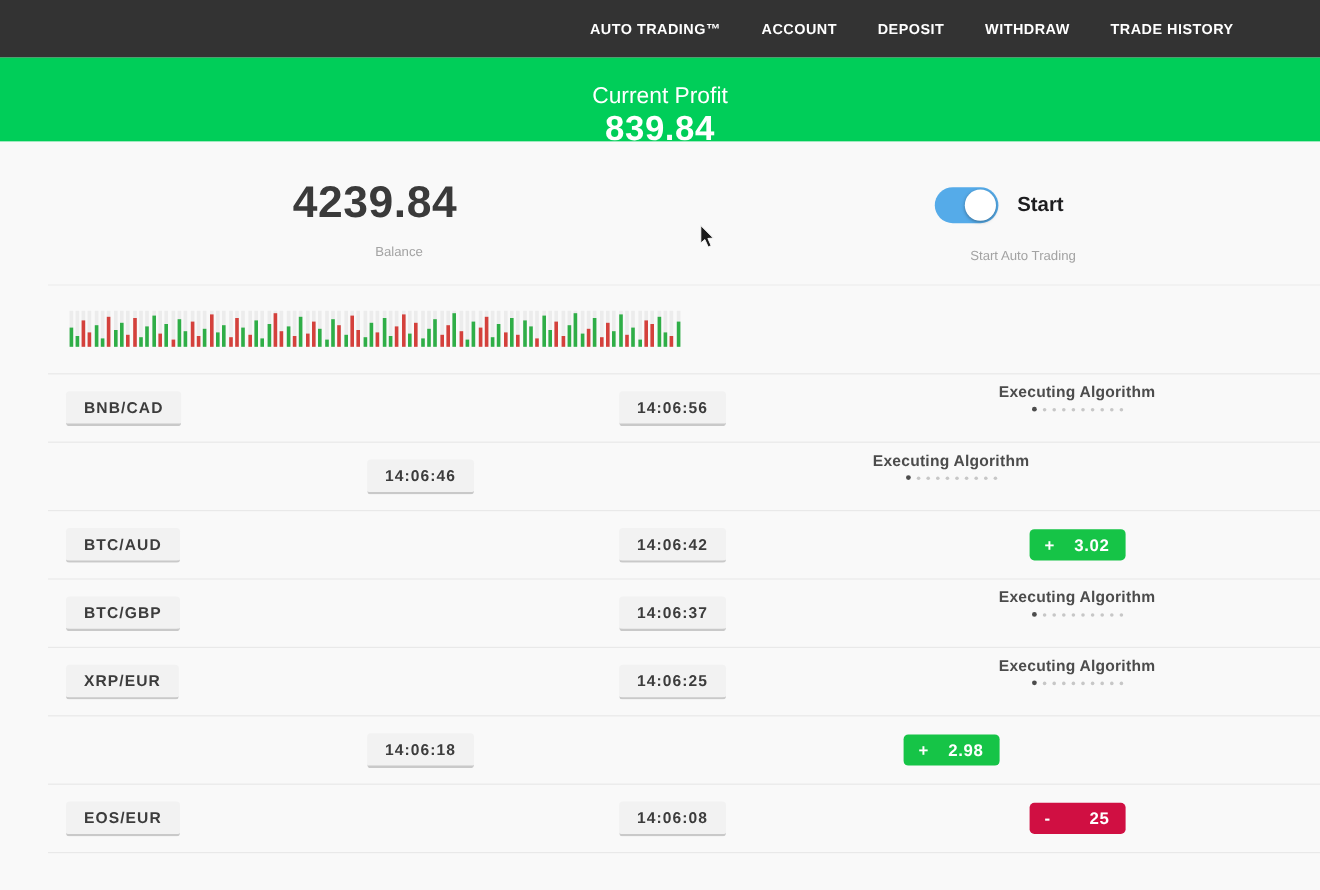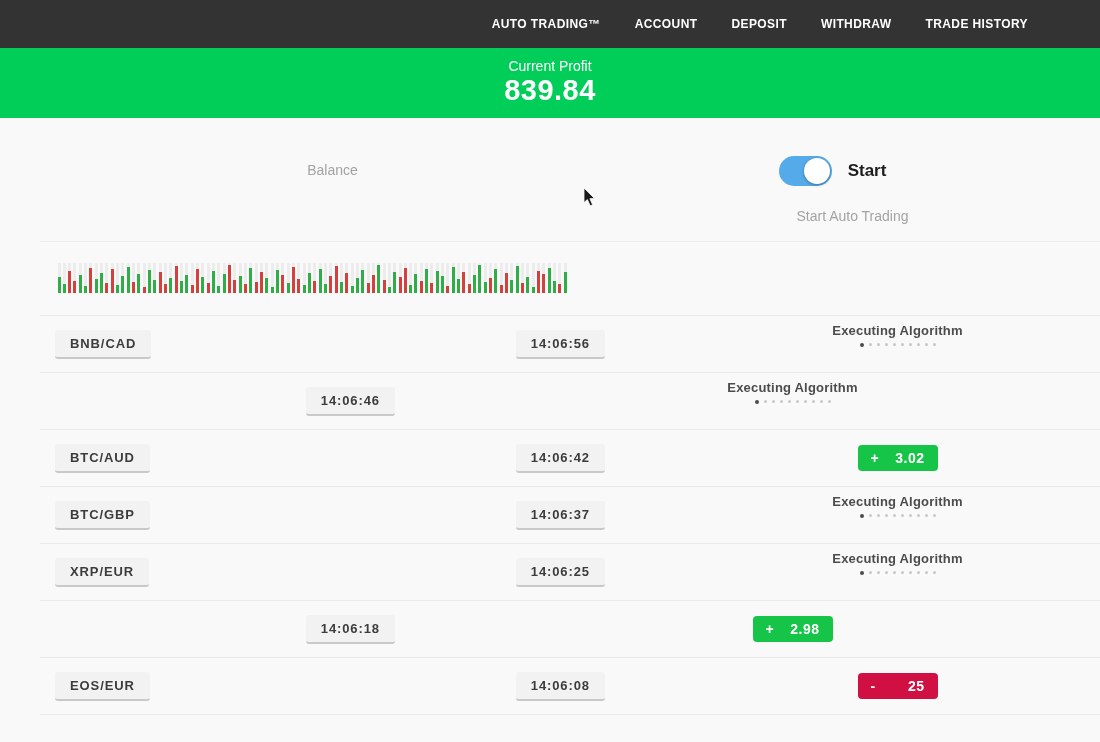--- a/index.html
+++ b/index.html
@@ -7,31 +7,31 @@
   body { font-family:"Liberation Sans", sans-serif; background:#f9f9f9; position:relative; }
 
   
   .navbar { height:48px; background:#333333; display:flex; align-items:center;
             justify-content:flex-end; padding-right:72px; gap:34px; }
   .nav-item { color:#ffffff; font-weight:bold; font-size:12px; letter-spacing:.4px;
               cursor:pointer; white-space:nowrap; }
 
   
   .banner { height:70px; background:#00ce59; color:#ffffff; text-align:center; }
-  .banner-label { padding-top:10px; font-size:14px; }
+  .banner-label { padding-top:22px; font-size:19px; }
   .banner-value { font-size:29px; font-weight:bold; line-height:1.15; letter-spacing:.5px; }
 
   
   .main { height:624px; background:#f9f9f9; }
   .stats-row { display:flex; }
   .stats-left { flex:0 0 625px; text-align:center; }
   .stats-right { flex:1; padding-right:60px; text-align:center; }
   .row1 { padding-top:30px; }
   .balance-value { font-size:37px; font-weight:bold; color:#3a3a3a; letter-spacing:.5px; }
-  .sub-label { font-size:14px; color:#a3a3a3; margin-top:14px;margin-left:40px; }
+  .sub-label { font-size:11px; color:#a3a3a3; margin-top:14px;margin-left:40px; }
   .toggle-line { height:46px; display:flex; align-items:center; justify-content:center; }
   .toggle { width:53px; height:30px; border-radius:15px; background:#55abe9; position:relative;
             display:inline-block; cursor:pointer; }
   .knob { position:absolute; right:2px; top:2px; width:26px; height:26px; border-radius:50%;
           background:#ffffff; box-shadow:0 1px 3px rgba(0,0,0,.35); }
   .start-label { font-size:17px; font-weight:bold; color:#1d1d1f; margin-left:16px; }
 
   .divider { margin-left:40px; border-top:1px solid #ededed; margin-top:17px; }
 
   .row2 { padding-top:21px; }
@@ -87,20 +87,21 @@
 
 <div class="banner">
   <div class="banner-label">Current Profit</div>
   <div class="banner-value">839.84</div>
 </div>
 
 <div class="main">
 
   <div class="stats-row row1">
     <div class="stats-left">
+      <div class="balance-value">4239.84</div>
       <div class="sub-label">Balance</div>
     </div>
     <div class="stats-right">
       <div class="toggle-line">
         <span class="toggle">
           <span class="knob"></span>
         </span>
         <span class="start-label">Start</span>
       </div>
       <div class="sub-label">Start Auto Trading</div>

